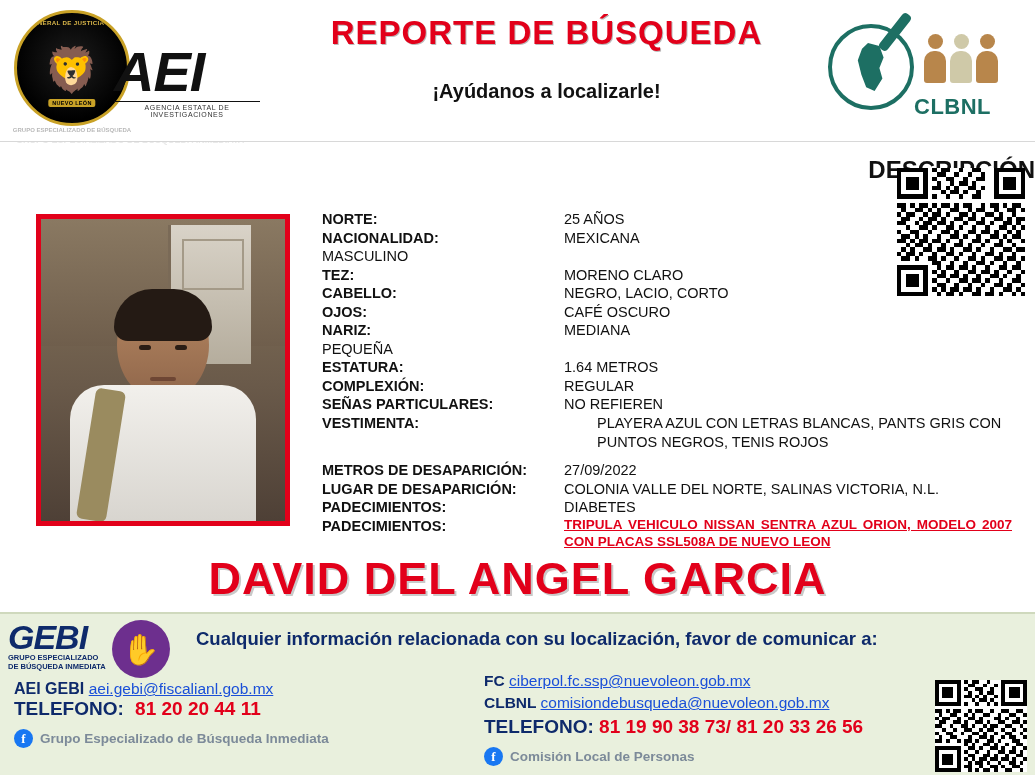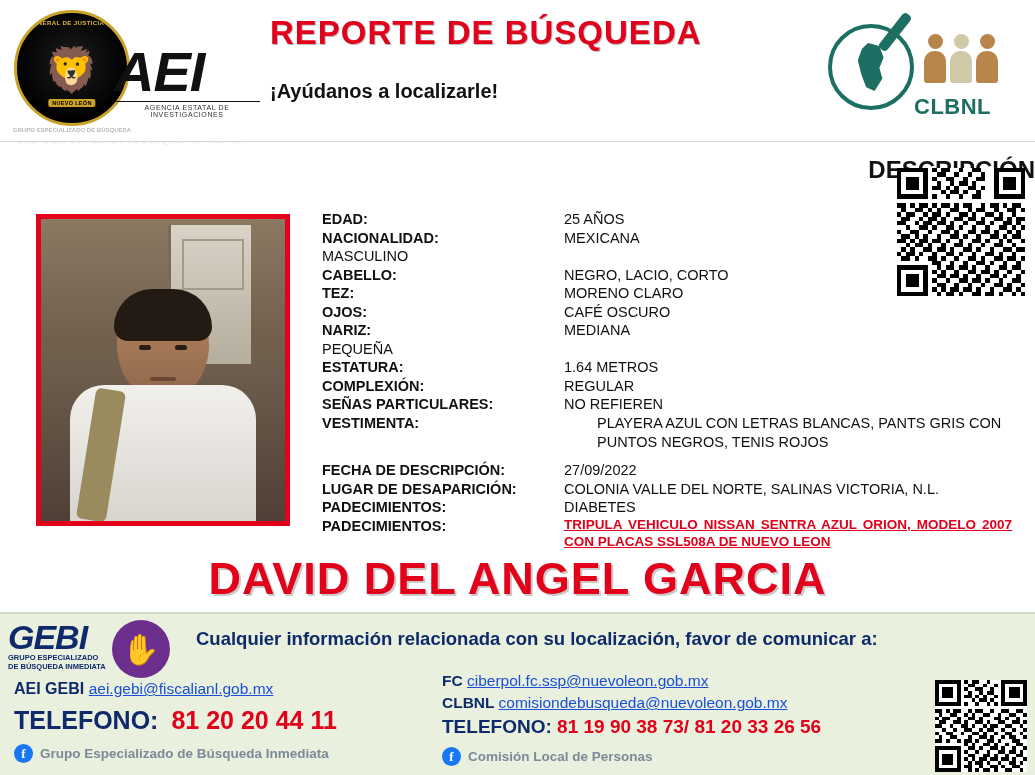--- a/index.html
+++ b/index.html
@@ -72,21 +72,21 @@
   }
   .logo-aei .aei-word {
     font-size:56px; font-weight:bold; font-style:italic; color:#111;
     letter-spacing:-1px; line-height:1;
   }
   .logo-aei .aei-sub {
     font-size:7px; color:#333; letter-spacing:.6px; border-top:1.5px solid #111;
     padding-top:2px; margin-top:1px; text-align:center; width:146px;
   }
 
-  .header-titles { position:absolute; left:270px; right:230px; top:14px; text-align:left; }
+  .header-titles { position:absolute; left:288px; right:230px; top:14px; text-align:center; }
   .title-main {
     color:#e2001a; font-size:33px; font-weight:bold; letter-spacing:1px;
     text-shadow:1px 1px 0 #bbb; margin:0;
   }
   .title-sub {
     color:#111; font-size:20px; font-weight:bold; margin-top:28px;
   }
 
   .logo-clbnl { position:absolute; right:12px; top:12px; width:205px; height:118px; }
   .clb-circle {
@@ -214,31 +214,31 @@
     background:#6d2f8e; display:flex; align-items:center; justify-content:center;
     color:#fff; font-size:30px;
   }
   .footer-head {
     position:absolute; left:196px; top:14px; right:14px;
     font-size:18.5px; font-weight:bold; color:#0e2a6b;
   }
   .contact-left { position:absolute; left:14px; top:66px; width:430px; }
   .cl-line1 { font-size:16px; font-weight:bold; color:#0e2a6b; }
   .cl-line1 a { color:#1a4fd8; text-decoration:underline; font-weight:normal; font-size:15.5px;}
-  .cl-tel { font-size:25px; font-weight:bold; color:#0e2a6b; margin-top:8px; }
+  .cl-tel { font-size:19px; font-weight:bold; color:#0e2a6b; margin-top:0; }
   .cl-tel .num { color:#e2001a; margin-left:6px;}
   .fb-row { display:flex; align-items:center; gap:7px; margin-top:9px; }
   .fb-icon {
     width:19px; height:19px; border-radius:50%; background:#1877f2; color:#fff;
     font-weight:bold; font-size:13px; display:flex; align-items:center; justify-content:center;
     font-family:"Liberation Serif", serif;
   }
   .fb-text { font-size:13.5px; color:#7c8a99; font-weight:bold; }
 
-  .contact-right { position:absolute; left:442px; top:58px; width:470px; }
+  .contact-right { position:absolute; left:484px; top:58px; width:470px; }
   .cr-row { font-size:15.5px; color:#0e2a6b; font-weight:bold; margin-bottom:4px;}
   .cr-row a { color:#1a4fd8; text-decoration:underline; font-weight:normal; }
   .cr-tel { font-size:19px; font-weight:bold; color:#0e2a6b; margin-top:4px;}
   .cr-tel .num { color:#e2001a; }
   .qr-bottom { position:absolute; right:8px; top:66px; width:92px; height:92px; }
 </style>
 </head>
 <body>
 
 <div class="wm" style="left:16px; top:96px; font-size:40px; opacity:.9;">
@@ -568,39 +568,39 @@
           <rect x="23" y="28" width="1" height="1"></rect>
           <rect x="26" y="28" width="1" height="1"></rect>
           <rect x="28" y="28" width="1" height="1"></rect>
       </g>
     </svg>
   </div>
 
   <div class="fields">
 
     <div class="frow">
-        <div class="flabel">EDAD:</div>
+        <div class="flabel">NORTE:</div>
         <div class="fvalue">25 AÑOS</div>
       </div>
     <div class="frow">
         <div class="flabel">NACIONALIDAD:</div>
         <div class="fvalue">MEXICANA</div>
       </div>
     <div class="frow">
         <div class="fvalue">MASCULINO</div>
       </div>
     <div class="frow">
+        <div class="flabel">TEZ:</div>
+        <div class="fvalue">MORENO CLARO</div>
+      </div>
+    <div class="frow">
         <div class="flabel">CABELLO:</div>
         <div class="fvalue">NEGRO, LACIO, CORTO</div>
       </div>
     <div class="frow">
-        <div class="flabel">TEZ:</div>
-        <div class="fvalue">MORENO CLARO</div>
-      </div>
-    <div class="frow">
         <div class="flabel">OJOS:</div>
         <div class="fvalue">CAFÉ OSCURO</div>
       </div>
     <div class="frow">
         <div class="flabel">NARIZ:</div>
         <div class="fvalue">MEDIANA</div>
       </div>
     <div class="frow">
         <div class="fvalue">PEQUEÑA</div>
       </div>
@@ -617,21 +617,21 @@
         <div class="fvalue">NO REFIEREN</div>
       </div>
     <div class="frow">
         <div class="flabel">VESTIMENTA:</div>
         <div class="fvalue wrap">PLAYERA AZUL CON LETRAS BLANCAS, PANTS GRIS CON PUNTOS NEGROS, TENIS ROJOS</div>
       </div>
 
     <div class="gap"></div>
 
     <div class="frow">
-        <div class="flabel">FECHA DE DESCRIPCIÓN:</div>
+        <div class="flabel">METROS DE DESAPARICIÓN:</div>
         <div class="fvalue">27/09/2022</div>
       </div>
     <div class="frow">
         <div class="flabel">LUGAR DE DESAPARICIÓN:</div>
         <div class="fvalue">COLONIA VALLE DEL NORTE, SALINAS VICTORIA, N.L.</div>
       </div>
     <div class="frow">
         <div class="flabel">PADECIMIENTOS:</div>
         <div class="fvalue">DIABETES</div>
       </div>

